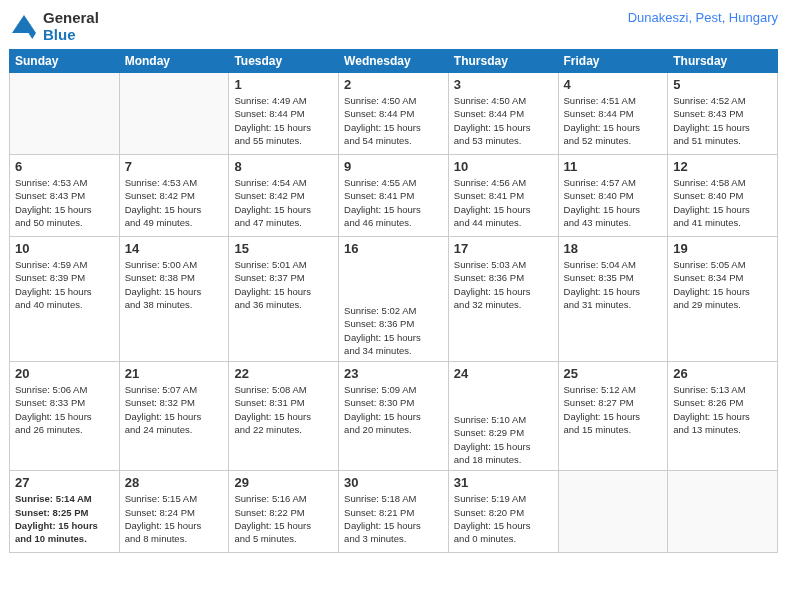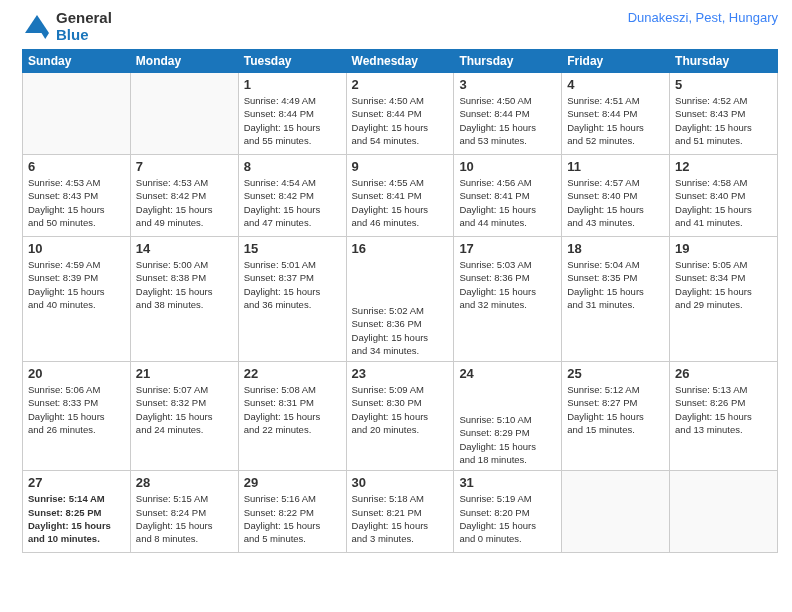--- a/index.html
+++ b/index.html
@@ -8,21 +8,21 @@
       height: 612px;
       background: #fff;
       font-family: Arial, sans-serif;
       font-size: 11px;
       color: #333;
       overflow: hidden;
     }
     .page {
       width: 792px;
       height: 612px;
-      padding: 10px 14px 10px 22px;
+      padding: 10px 14px 10px 9px;
     }
     .header {
       display: flex;
       justify-content: space-between;
       align-items: flex-start;
       margin-bottom: 6px;
     }
     .logo {
       display: flex;
       align-items: center;

